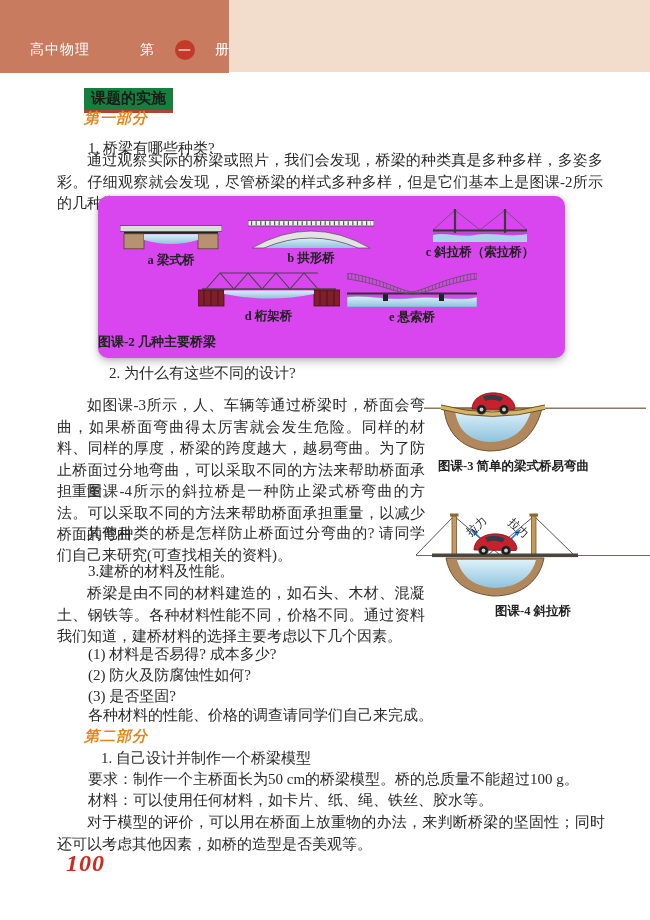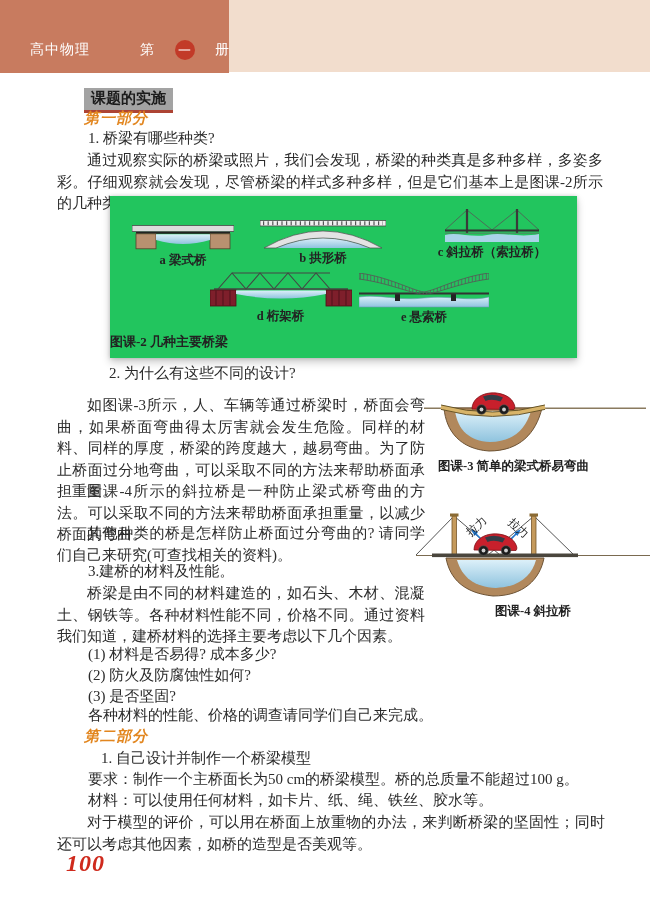--- a/index.html
+++ b/index.html
@@ -9,30 +9,30 @@
   
   .hdr-left{left:0;top:0;width:229px;height:73px;background:#c87b5f;}
   .hdr-right{left:229px;top:0;width:421px;height:72px;background:#f2ddcd;}
   .hdr-title{left:30px;top:40px;color:#ffffff;font-size:14px;letter-spacing:1px;
              display:flex;align-items:center;gap:20px;white-space:nowrap;}
   .hdr-gap{display:inline-block;width:10px;}
   .vol-circle{display:inline-flex;align-items:center;justify-content:center;
               width:20px;height:20px;border-radius:50%;background:#c23a28;color:#fff;
               font-size:13px;line-height:1;}
   
-  .sec-title{left:84px;top:88px;background:#a3a3a3;border-bottom:3px solid #ad4434;
+  .sec-title{left:84px;top:88px;background:#15803d;border-bottom:3px solid #ad4434;
              padding:1px 7px 2px;font-size:15px;font-weight:bold;color:#1b1b1b;}
   .part-label{color:#e2861f;font-size:15px;font-weight:bold;font-style:italic;letter-spacing:1px;}
   .h-num{font-size:15px;}
   p.bodytext{margin:0;font-size:15px;line-height:21.5px;text-align:justify;}
   .indent{text-indent:2em;}
   .pagenum{left:66px;top:850px;color:#cf2a1d;font-size:24px;font-weight:bold;
            font-style:italic;letter-spacing:1px;}
   
-  .figbox{left:110px;top:196px;width:467px;height:162px;background:#22c55e;border-radius:0;
+  .figbox{left:98px;top:196px;width:467px;height:162px;background:#d946ef;border-radius:10px;
           box-shadow:0 0 4px rgba(0,0,0,.16),0 4px 8px rgba(0,0,0,.22);}
   .figitem{position:absolute;text-align:center;}
   .figitem .lbl{display:block;font-size:12.5px;font-weight:bold;color:#222;margin-top:1px;white-space:nowrap;}
   .figcap{position:absolute;bottom:7px;left:0;width:100%;
           font-size:13px;font-weight:bold;color:#222;}
   
   .sidefig{text-align:left;}
   .sidefig .cap{display:block;font-size:12.5px;font-weight:bold;color:#222;margin-top:2px;}
   .cap-left{padding-left:14px;}
   .cap-center{text-align:center;}
@@ -59,21 +59,21 @@
   <span>高中物理</span>
   <span class="hdr-gap"></span>
   <span>第</span>
   <span class="vol-circle">一</span>
   <span>册</span>
 </div>
 
 <div class="abs sec-title">课题的实施</div>
 <div class="abs part-label" style="left:84px;top:109px;">第一部分</div>
 
-<div class="abs h-num" style="left:88px;top:129px;">1. 桥梁有哪些种类?</div>
+<div class="abs h-num" style="left:88px;top:139px;">1. 桥梁有哪些种类?</div>
 <p class="abs bodytext indent" style="left:57px;top:150px;width:546px;">通过观察实际的桥梁或照片，我们会发现，桥梁的种类真是多种多样，多姿多彩。仔细观察就会发现，尽管桥梁的样式多种多样，但是它们基本上是图课-2所示的几种类型。</p>
 
 <div class="abs figbox">
 
   <div class="figitem" style="left:20px;top:27px;width:106px;">
     <svg width="102" height="28" viewBox="0 0 102 28" style="margin:0 auto">
       <rect x="0" y="2.5" width="102" height="6" fill="#dcdcdc" stroke="#4a4a4a" stroke-width="0.8"></rect>
       <rect x="4" y="9" width="94" height="1.8" fill="#222"></rect>
       <rect x="4" y="10.8" width="20" height="15" fill="#b89170" stroke="#54412b" stroke-width="0.8"></rect>
       <rect x="78" y="10.8" width="20" height="15" fill="#b89170" stroke="#54412b" stroke-width="0.8"></rect>

